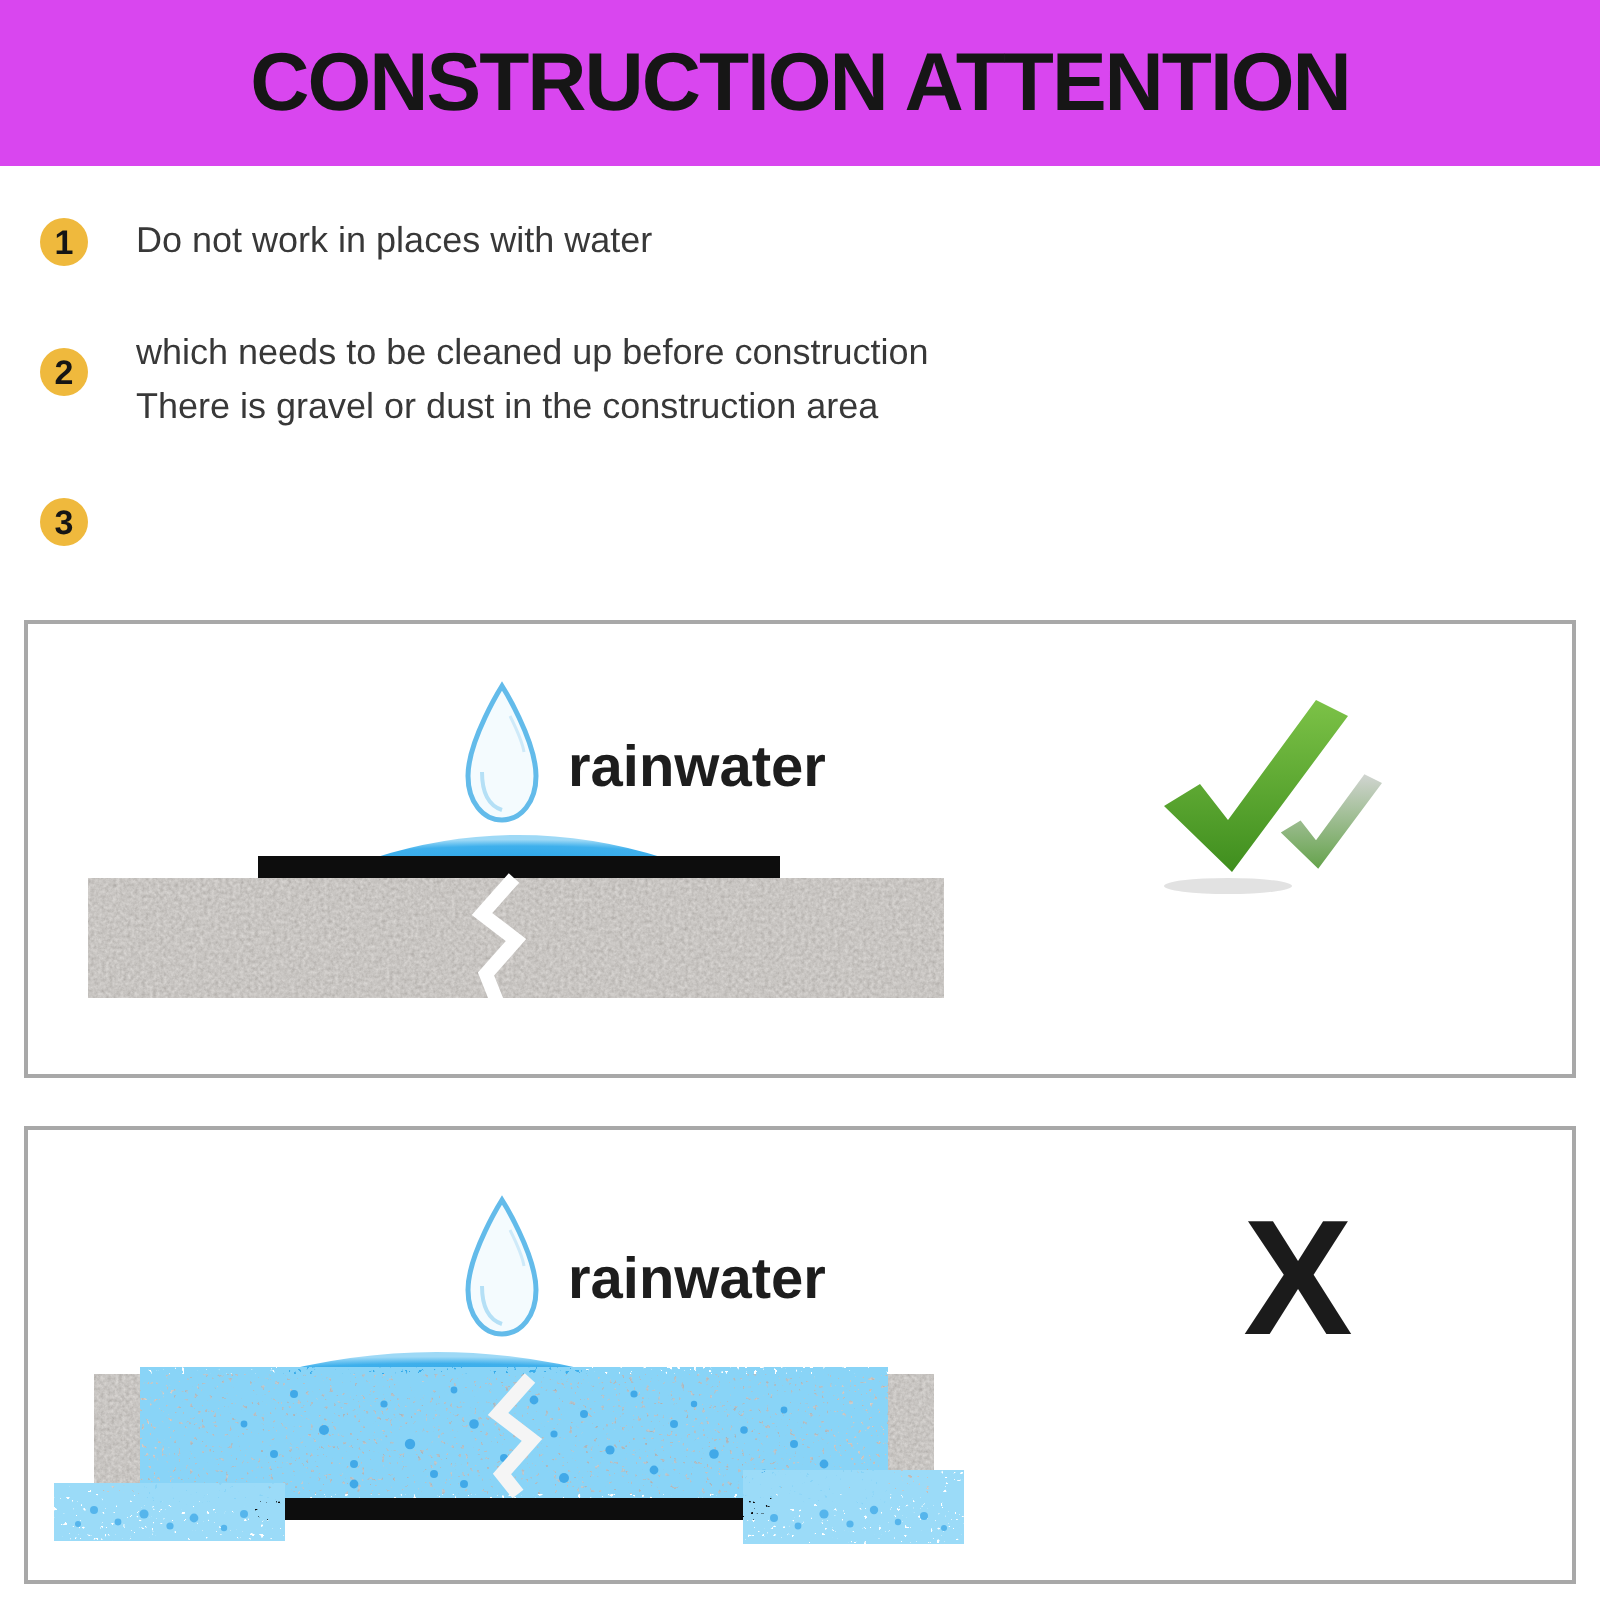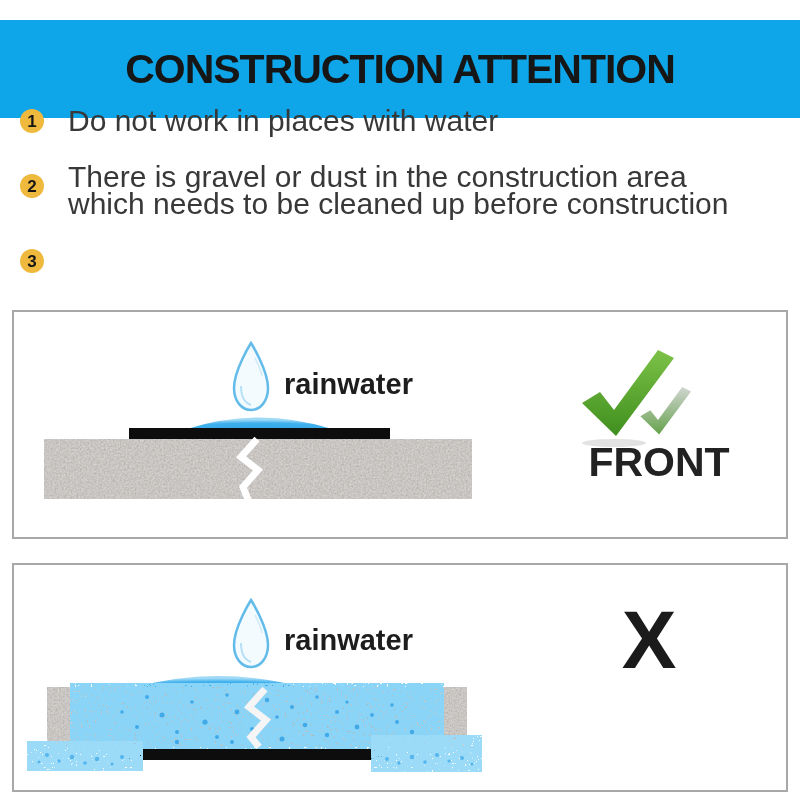--- a/index.html
+++ b/index.html
@@ -3,35 +3,35 @@
 <meta charset="utf-8">
 <style>
   html,body { margin:0; padding:0; }
   body {
     width:800px; height:800px; position:relative; overflow:hidden;
     background:#ffffff;
     font-family:"Liberation Sans", sans-serif;
   }
   
   .banner {
-    position:absolute; left:0; top:0; width:800px; height:98px;
-    background:#0ea5e9; display:flex; align-items:center; justify-content:center;margin-top:20px;
+    position:absolute; left:0; top:0; width:800px; height:83px;
+    background:#d946ef; display:flex; align-items:center; justify-content:center;
   }
   .banner-title {
     font-size:41px; font-weight:700; color:#161616; letter-spacing:-1px;
     margin:0; line-height:1;
   }
   
   .badge {
     position:absolute; width:24px; height:24px; border-radius:50%;
     background:#EFB93D; color:#151515; font-weight:700; font-size:17px;
     display:flex; align-items:center; justify-content:center; line-height:1;
   }
   .instr {
-    position:absolute; font-size:30px; line-height:27px; color:#383838;
+    position:absolute; font-size:18px; line-height:27px; color:#383838;
     white-space:nowrap;
   }
   
   .panel {
     position:absolute; left:12px; width:772px; height:225px;
     background:#ffffff; border:2px solid #A8A8A8;
   }
   #panel-front { top:310px; }
   #panel-back  { top:563px; }
   .drop-icon { position:absolute; left:215px; }
@@ -104,22 +104,22 @@
   <span>1</span>
 </div>
 <div class="instr" style="left:68px;top:107px">
   <div>Do not work in places with water</div>
 </div>
 
 <div class="badge" style="left:20px;top:174px">
   <span>2</span>
 </div>
 <div class="instr" style="left:68px;top:163px">
+  <div>which needs to be cleaned up before construction</div>
   <div>There is gravel or dust in the construction area</div>
-  <div>which needs to be cleaned up before construction</div>
 </div>
 
 <div class="badge" style="left:20px;top:249px">
   <span>3</span>
 </div>
 <div class="instr" style="left:68px;top:236px">
 </div>
 
 <div class="panel" id="panel-front">
   <svg class="drop-icon" width="44" height="74" viewBox="0 0 44 74">
@@ -136,21 +136,20 @@
     <polyline points="213,24 197,42 214,55 199,72 209,97" stroke="#FFFFFF" stroke-width="7" fill="none" stroke-linejoin="miter"></polyline>
   </svg>
 
   <svg class="check-icon" width="140" height="100" viewBox="0 0 140 100">
     <ellipse cx="40" cy="95" rx="32" ry="4" fill="#D6D6D6" opacity="0.7"></ellipse>
     <g transform="translate(62,38) scale(0.55)" opacity="0.85">
       <path d="M8 55 L26 44 L40 62 L84 2 L100 10 L42 88 Z" fill="url(#gSub)"></path>
     </g>
     <path d="M8 55 L26 44 L40 62 L84 2 L100 10 L42 88 Z" fill="url(#gMain)"></path>
   </svg>
-  <div class="verdict" id="front-label">FRONT</div>
 </div>
 
 <div class="panel" id="panel-back">
   <svg class="drop-icon" width="44" height="74" viewBox="0 0 44 74">
     <path d="M22 3 C22 3 5 30 5 48 C5 61 12.5 70 22 70 C31.5 70 39 61 39 48 C39 30 22 3 22 3 Z" fill="#F4FBFE" stroke="#63BBEA" stroke-width="2.5"></path>
     <path d="M12 46 C12 57 16 63 22 65" stroke="#B5E0F6" stroke-width="2" fill="none"></path>
     <path d="M26 18 C29 24 32 30 33 36" stroke="#CFEAF9" stroke-width="1.5" fill="none"></path>
   </svg>
   <div class="rainwater">rainwater</div>
 

